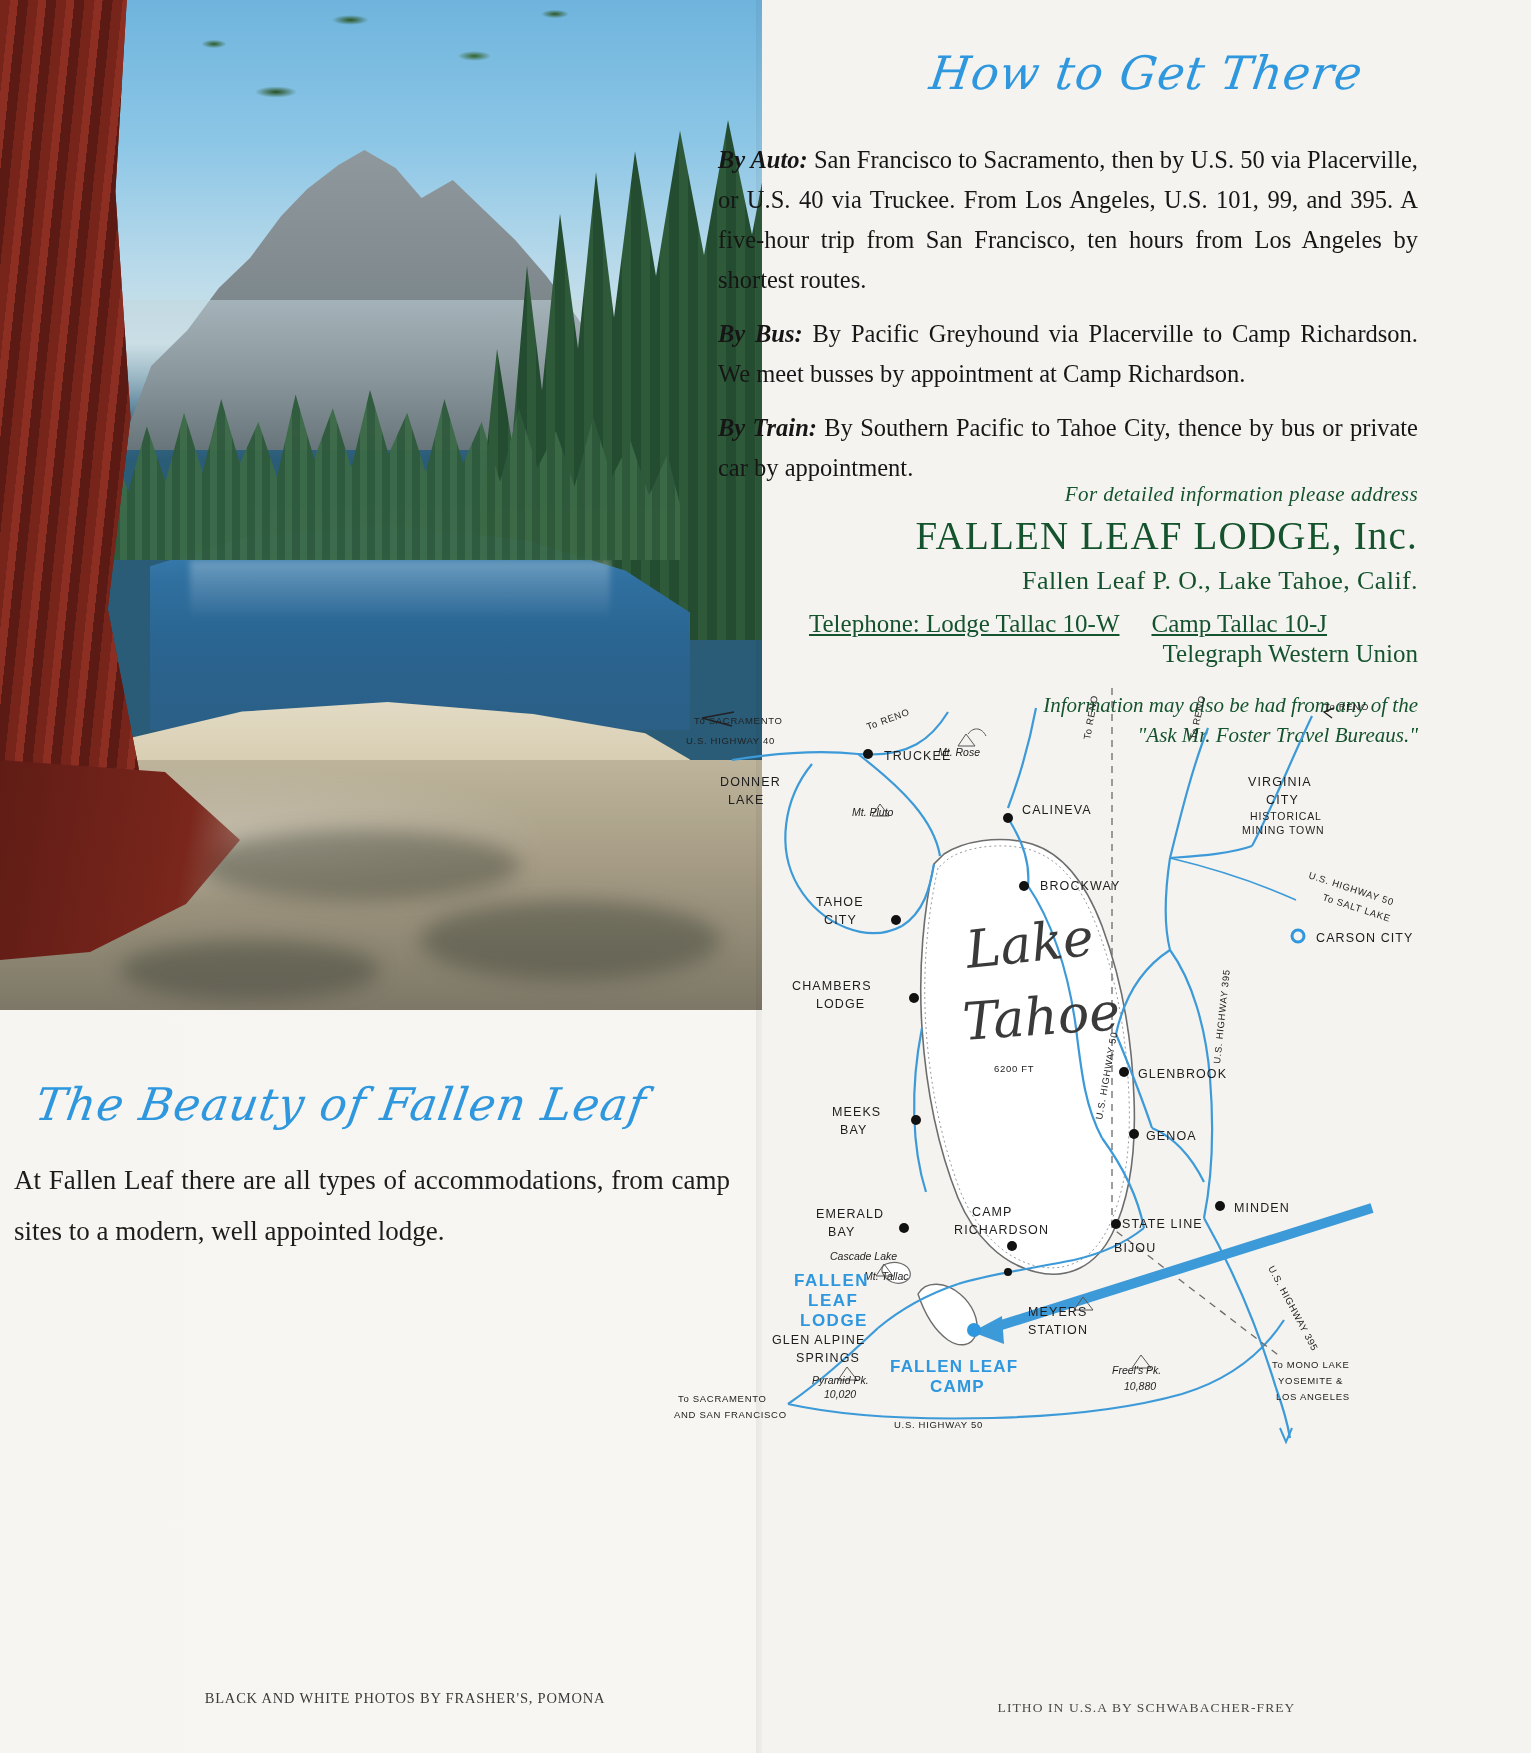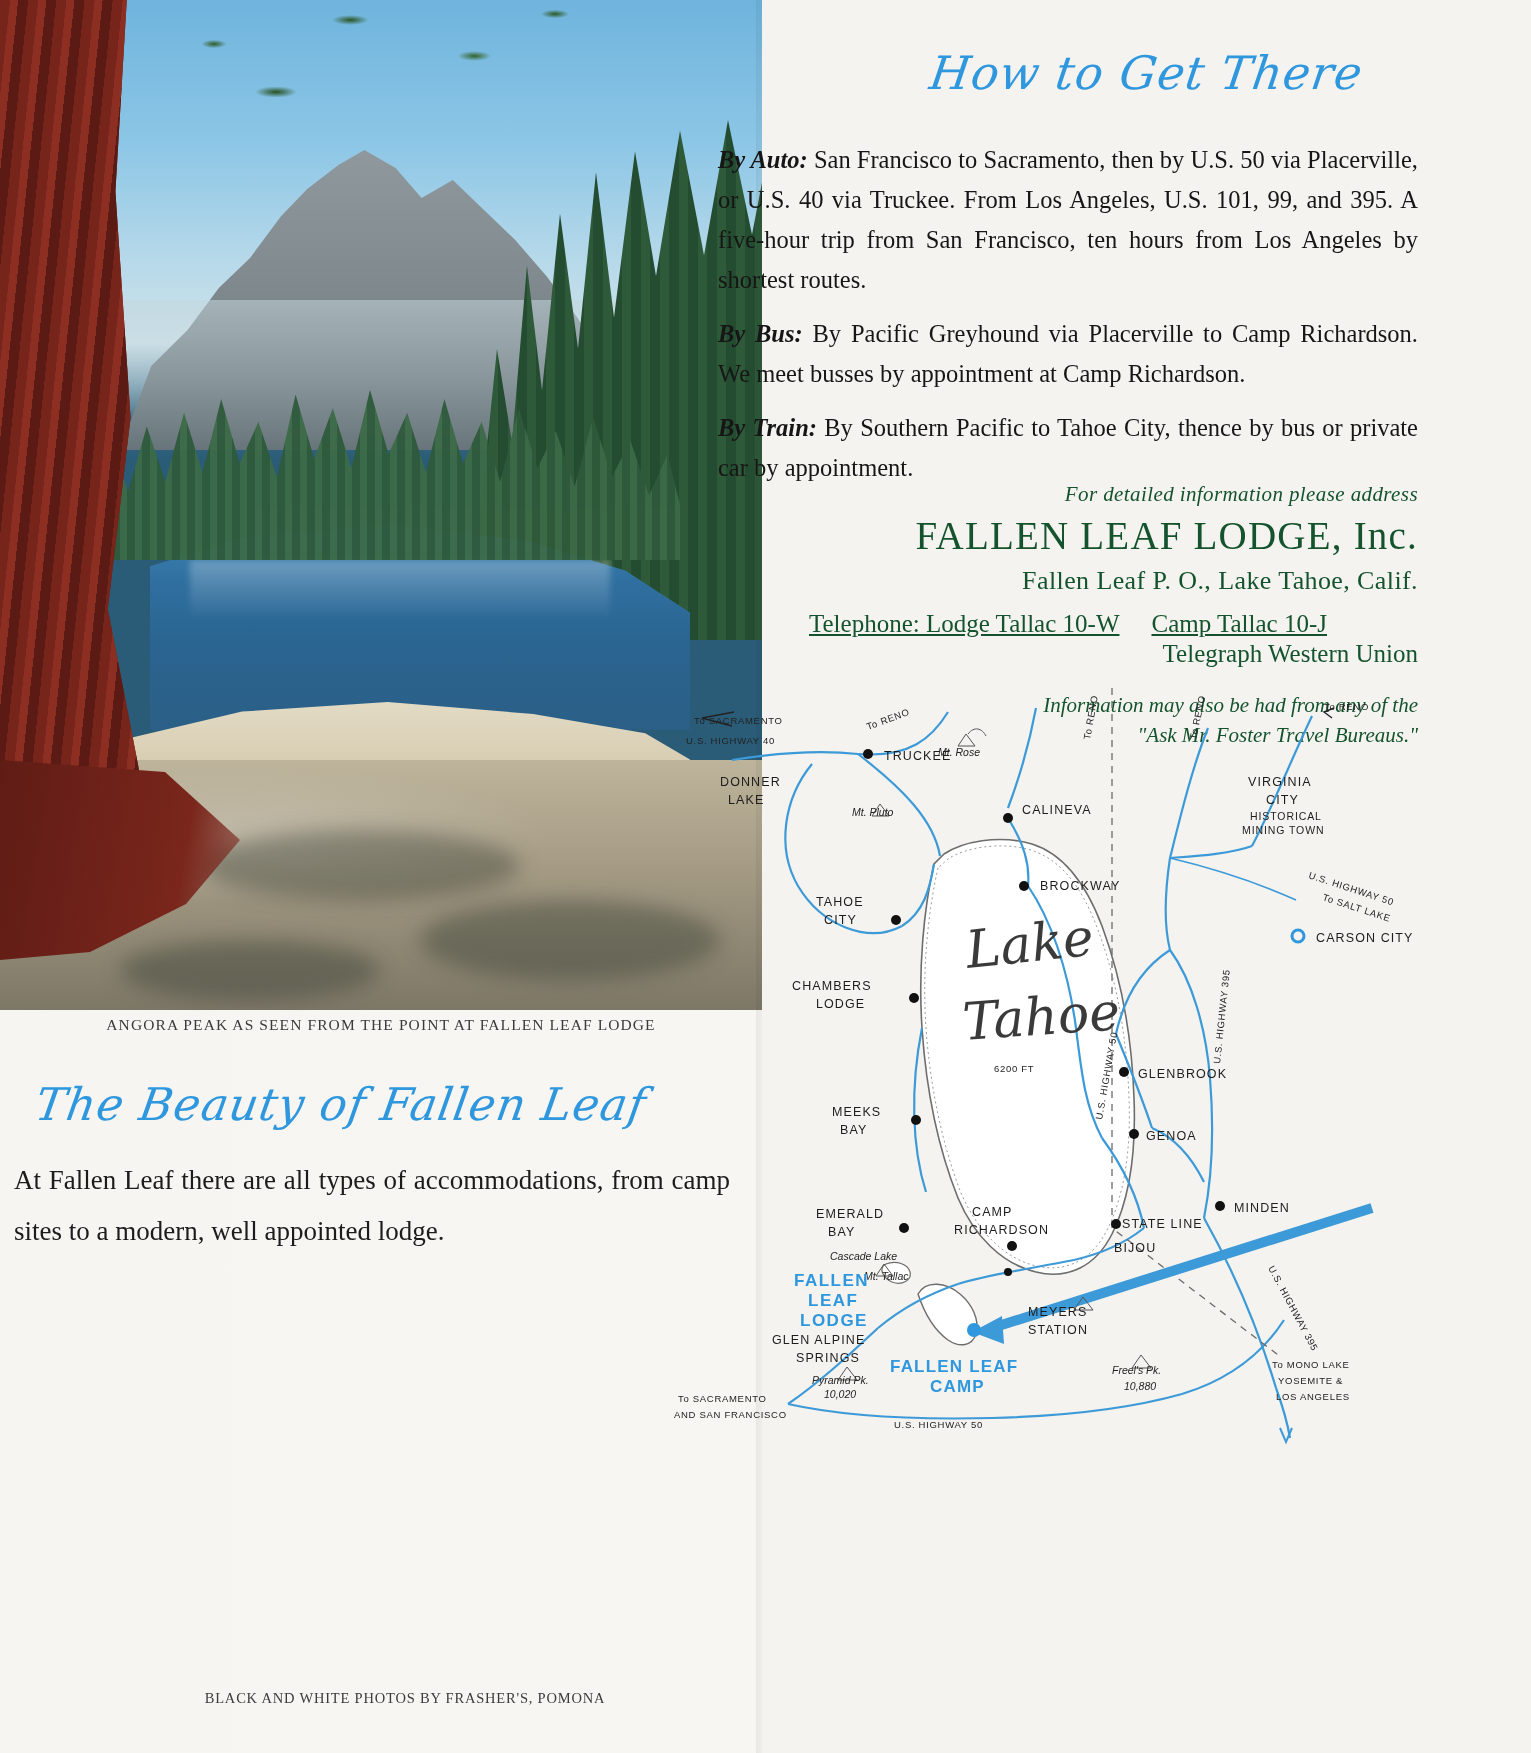--- a/index.html
+++ b/index.html
@@ -315,21 +315,20 @@
       <div class="boat b2"></div>
       <div class="ground"></div>
       <div class="shadow-blotch" style="left:200px;top:830px;width:320px;height:70px;"></div>
       <div class="shadow-blotch" style="left:420px;top:900px;width:300px;height:80px;"></div>
       <div class="shadow-blotch" style="left:120px;top:940px;width:260px;height:60px;"></div>
       <div class="trunk"></div>
       <div class="trunk-root"></div>
       <div class="needles"></div>
     </div>
 
-    <div class="photo-caption">ANGORA PEAK AS SEEN FROM THE POINT AT FALLEN LEAF LODGE</div>
 
     <div class="beauty-title">The Beauty of Fallen Leaf</div>
 
     <div class="body-copy">
       <p>At Fallen Leaf there are all types of accommodations, from camp sites to a modern, well appointed lodge.</p>
     </div>
 
     <div class="credit">BLACK AND WHITE PHOTOS BY FRASHER'S, POMONA</div>
   </div>
 
@@ -533,14 +532,15 @@
           <text x="136" y="638" class="blue" font-size="17" font-weight="bold" letter-spacing="1.5">LEAF</text>
           <text x="128" y="658" class="blue" font-size="17" font-weight="bold" letter-spacing="1.5">LODGE</text>
         </g>
         <g>
           <text x="218" y="704" class="blue" font-size="17" font-weight="bold" letter-spacing="1.2">FALLEN LEAF</text>
           <text x="258" y="724" class="blue" font-size="17" font-weight="bold" letter-spacing="1.2">CAMP</text>
         </g>
       </svg>
     </div>
 
+    <div class="litho">LITHO IN U.S.A  BY SCHWABACHER-FREY</div>
   </div>
 </div>
 
 </body></html>

